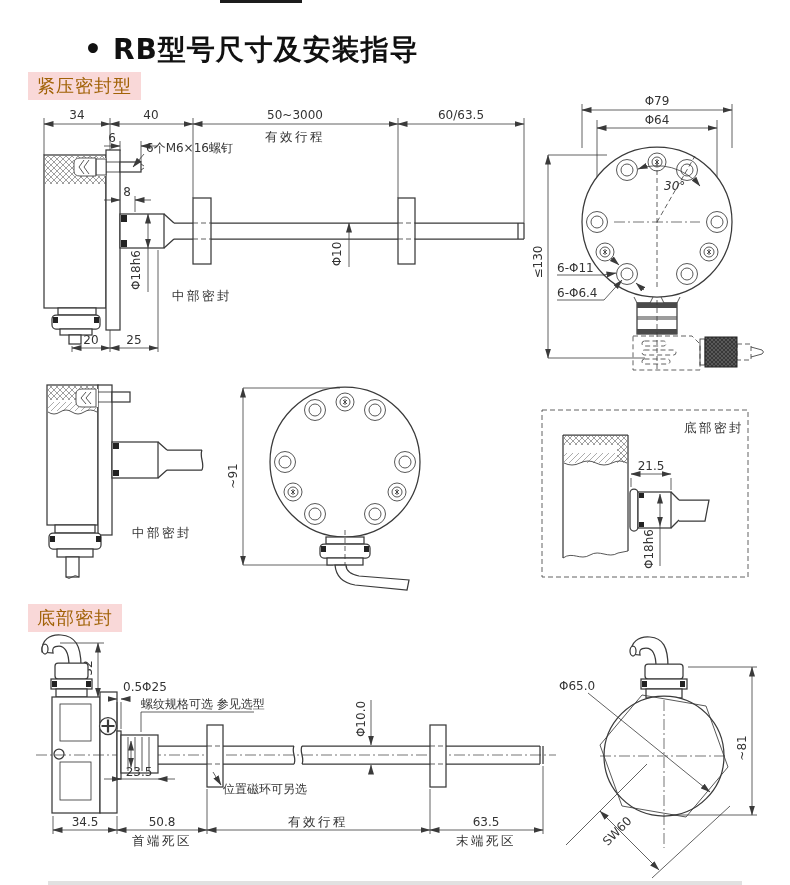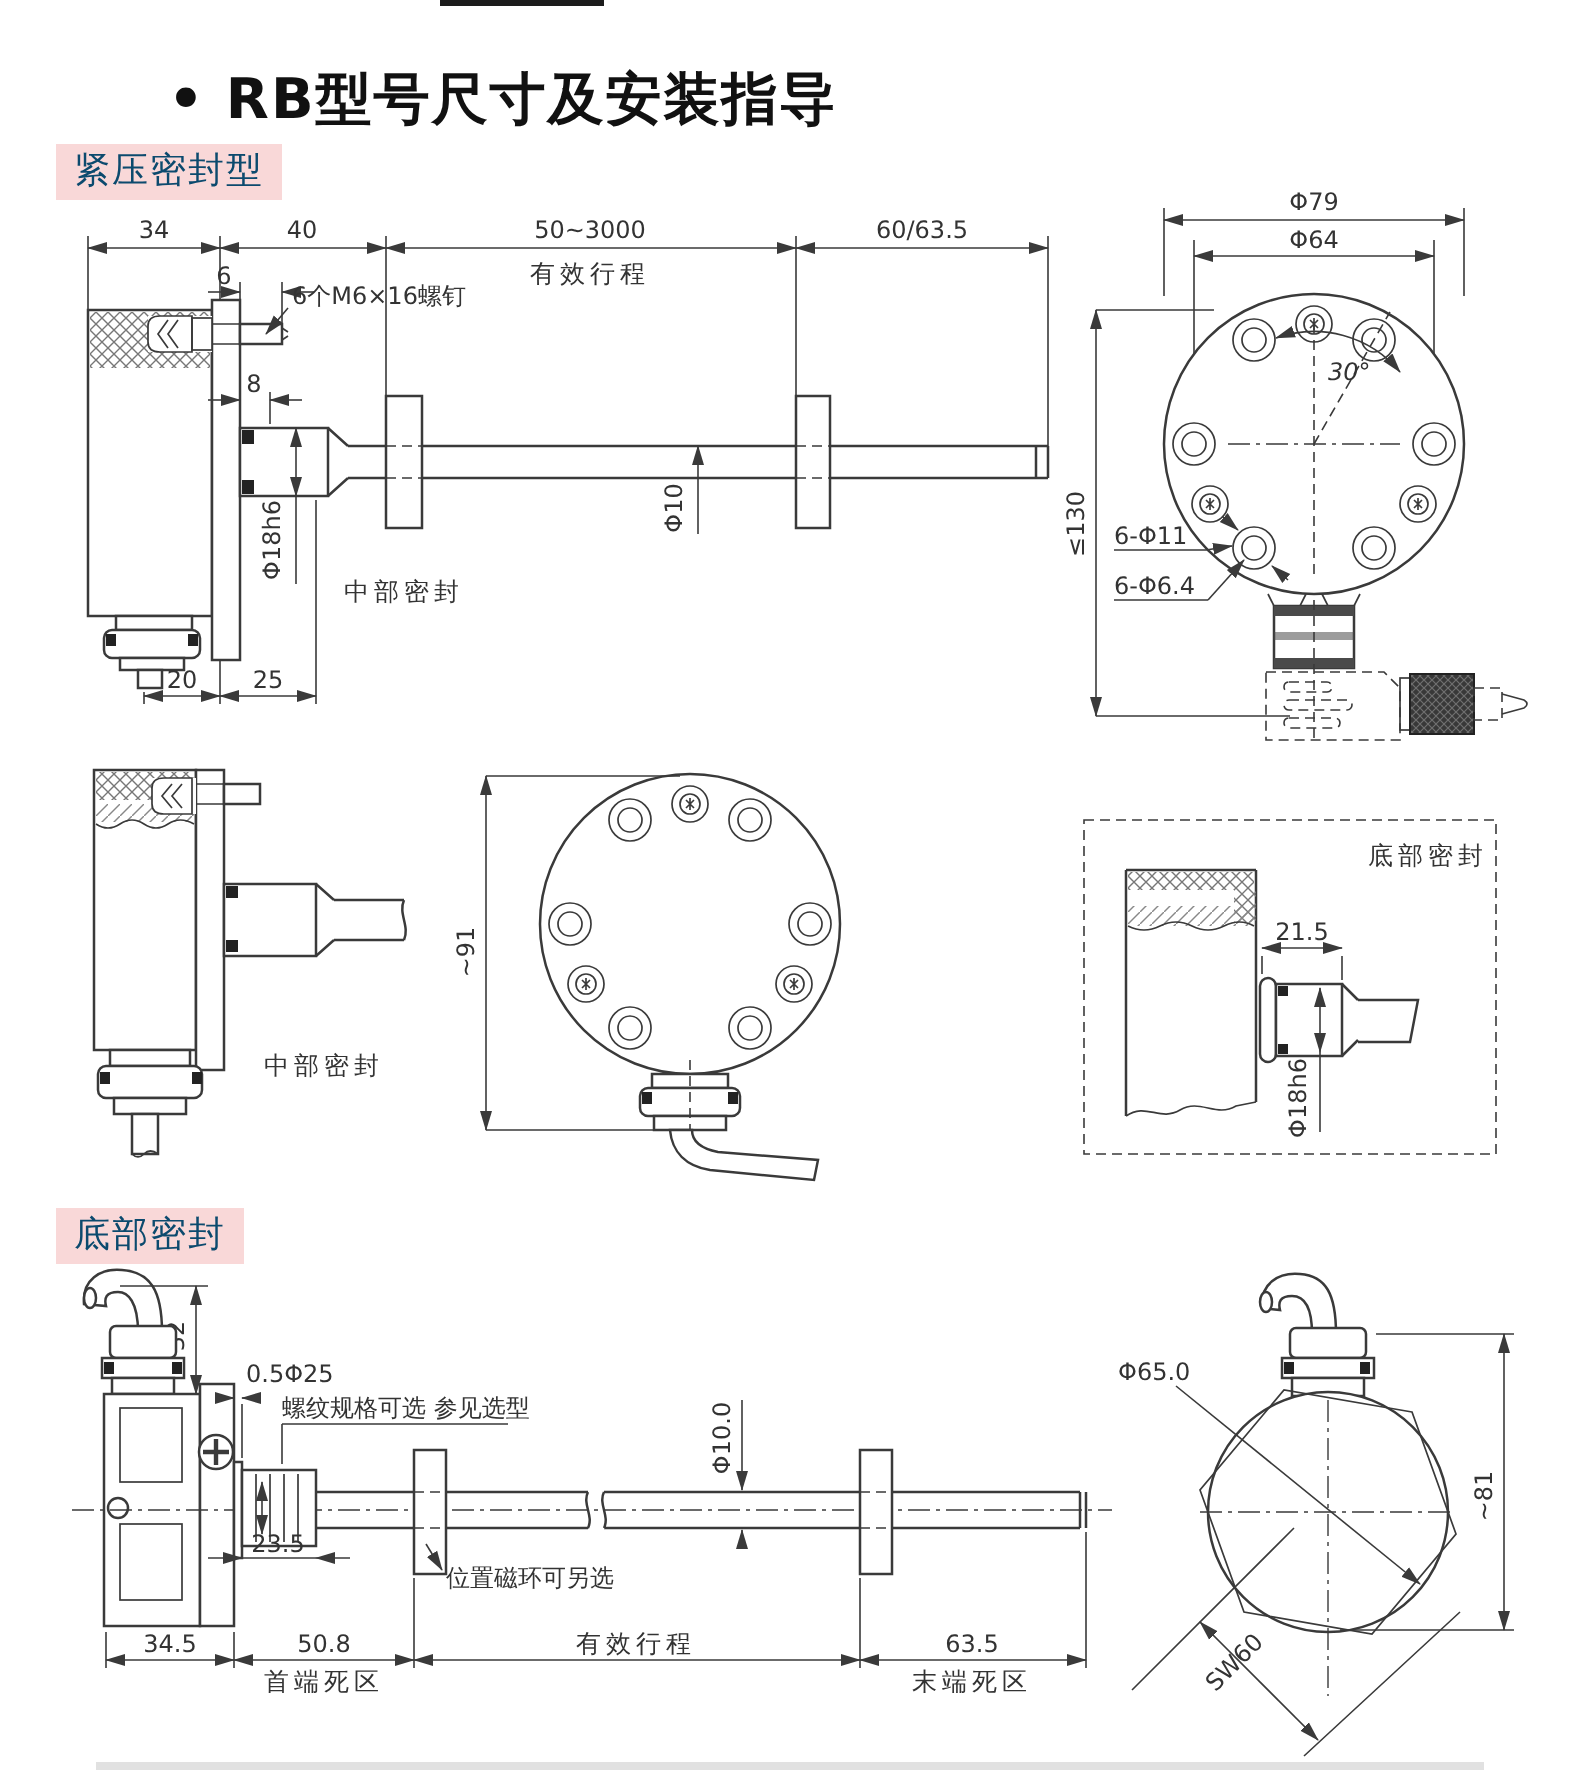--- a/index.html
+++ b/index.html
@@ -1,21 +1,21 @@
 <!DOCTYPE html>
 <html><head>
 <meta charset="utf-8">
 <style>
   html,body{margin:0;padding:0;background:#fff;}
   body{width:790px;height:885px;overflow:hidden;font-family:"DejaVu Sans","Liberation Sans",sans-serif;}
   .page{position:relative;width:688px;height:885px;background:#fff;}
   .sliver{position:absolute;left:220px;top:0;width:82px;height:3px;background:#1c1c1c;}
   .title{position:absolute;left:84px;top:12px;font-size:28px;font-weight:bold;color:#111;letter-spacing:1px;white-space:nowrap;}
   .title .bullet{margin-right:10px;}
-  .sec{position:absolute;background:#f9d8d8;color:#0c4a6e;font-size:18px;line-height:25px;padding:1px 9px 2px;letter-spacing:1px;white-space:nowrap;}
+  .sec{position:absolute;background:#f9d8d8;color:#a16207;font-size:18px;line-height:25px;padding:1px 9px 2px;letter-spacing:1px;white-space:nowrap;}
   #sec1{left:28px;top:72px;}
   #sec2{left:28px;top:604px;}
   .footer{position:absolute;left:48px;top:881px;width:694px;height:4px;background:#e1e1e1;}
   svg.draw{position:absolute;left:0;top:0;}
   .o{stroke:#3a3a3a;stroke-width:1.25;fill:none;stroke-linejoin:miter;}
   .ow{stroke:#3a3a3a;stroke-width:1.25;fill:#fff;}
   .t{stroke:#3a3a3a;stroke-width:.85;fill:none;}
   .d{stroke:#3a3a3a;stroke-width:.8;fill:none;}
   .cl{stroke:#3a3a3a;stroke-width:.7;fill:none;stroke-dasharray:11 3 2 3;}
   .ds{stroke:#3a3a3a;stroke-width:.8;fill:none;stroke-dasharray:5 3;}

